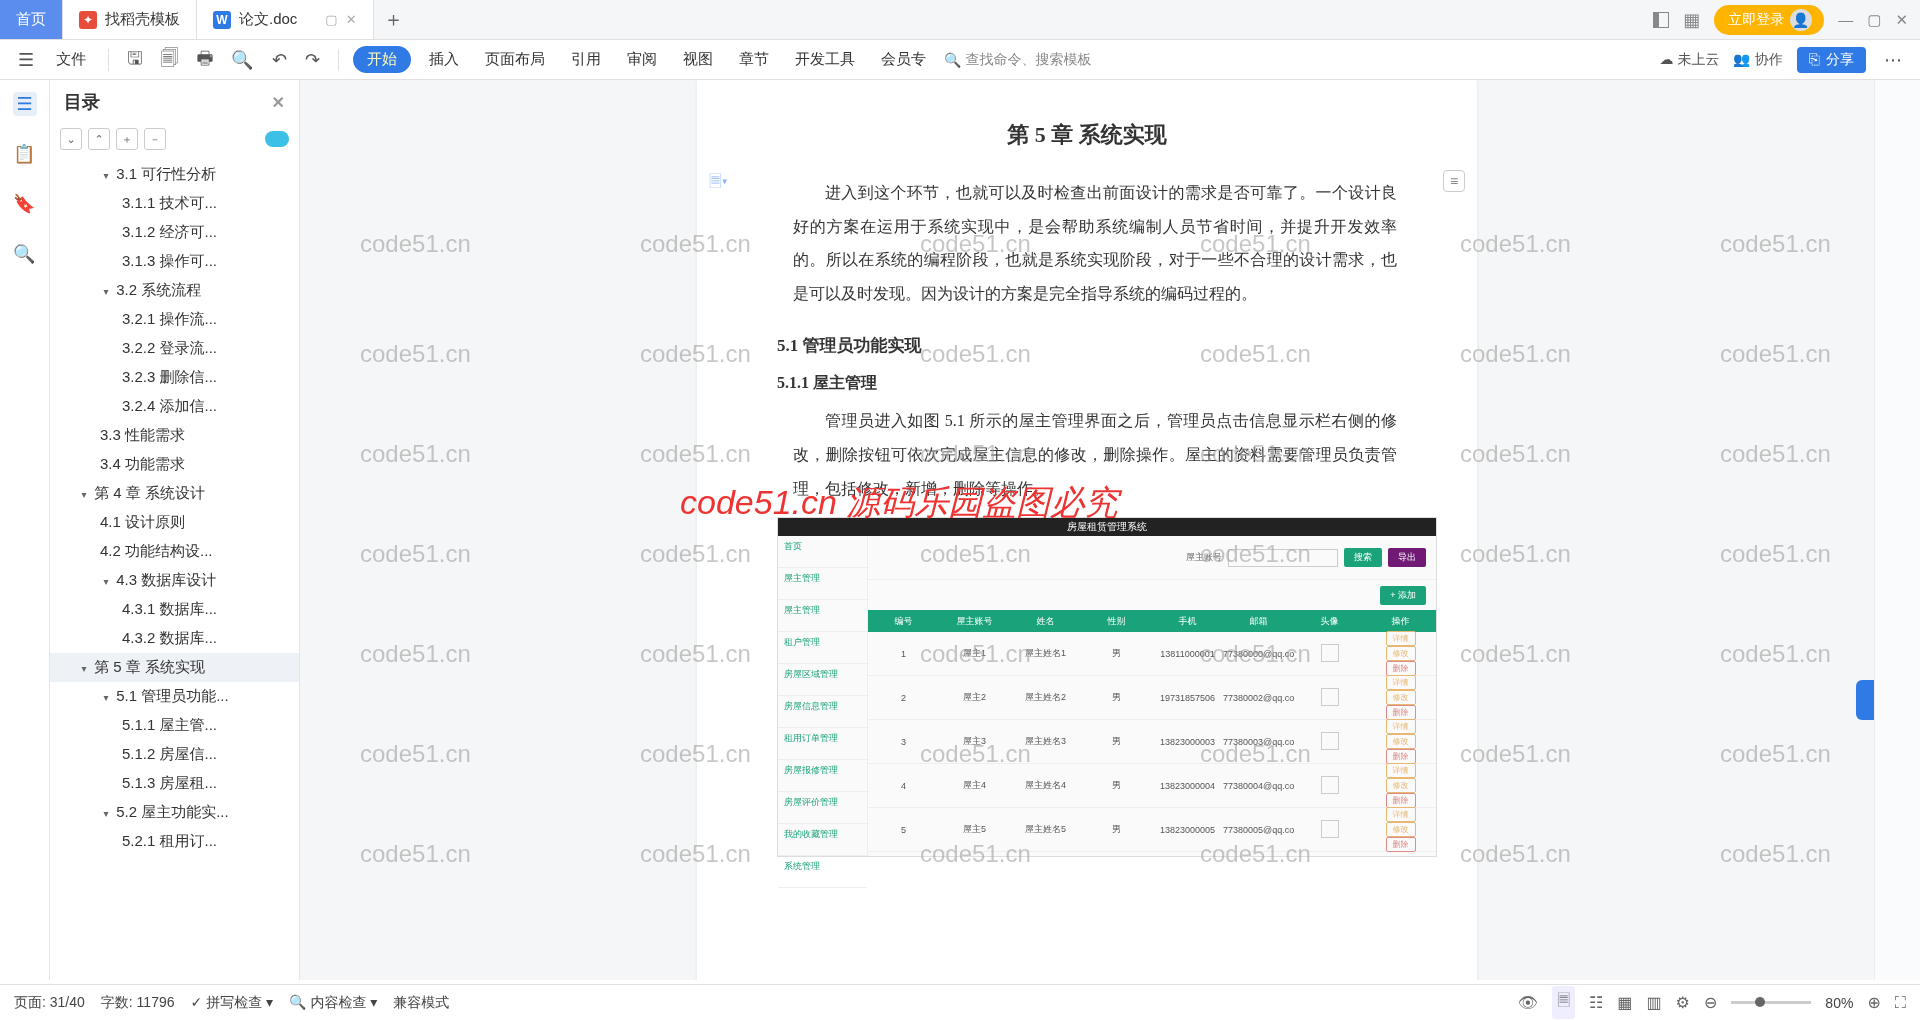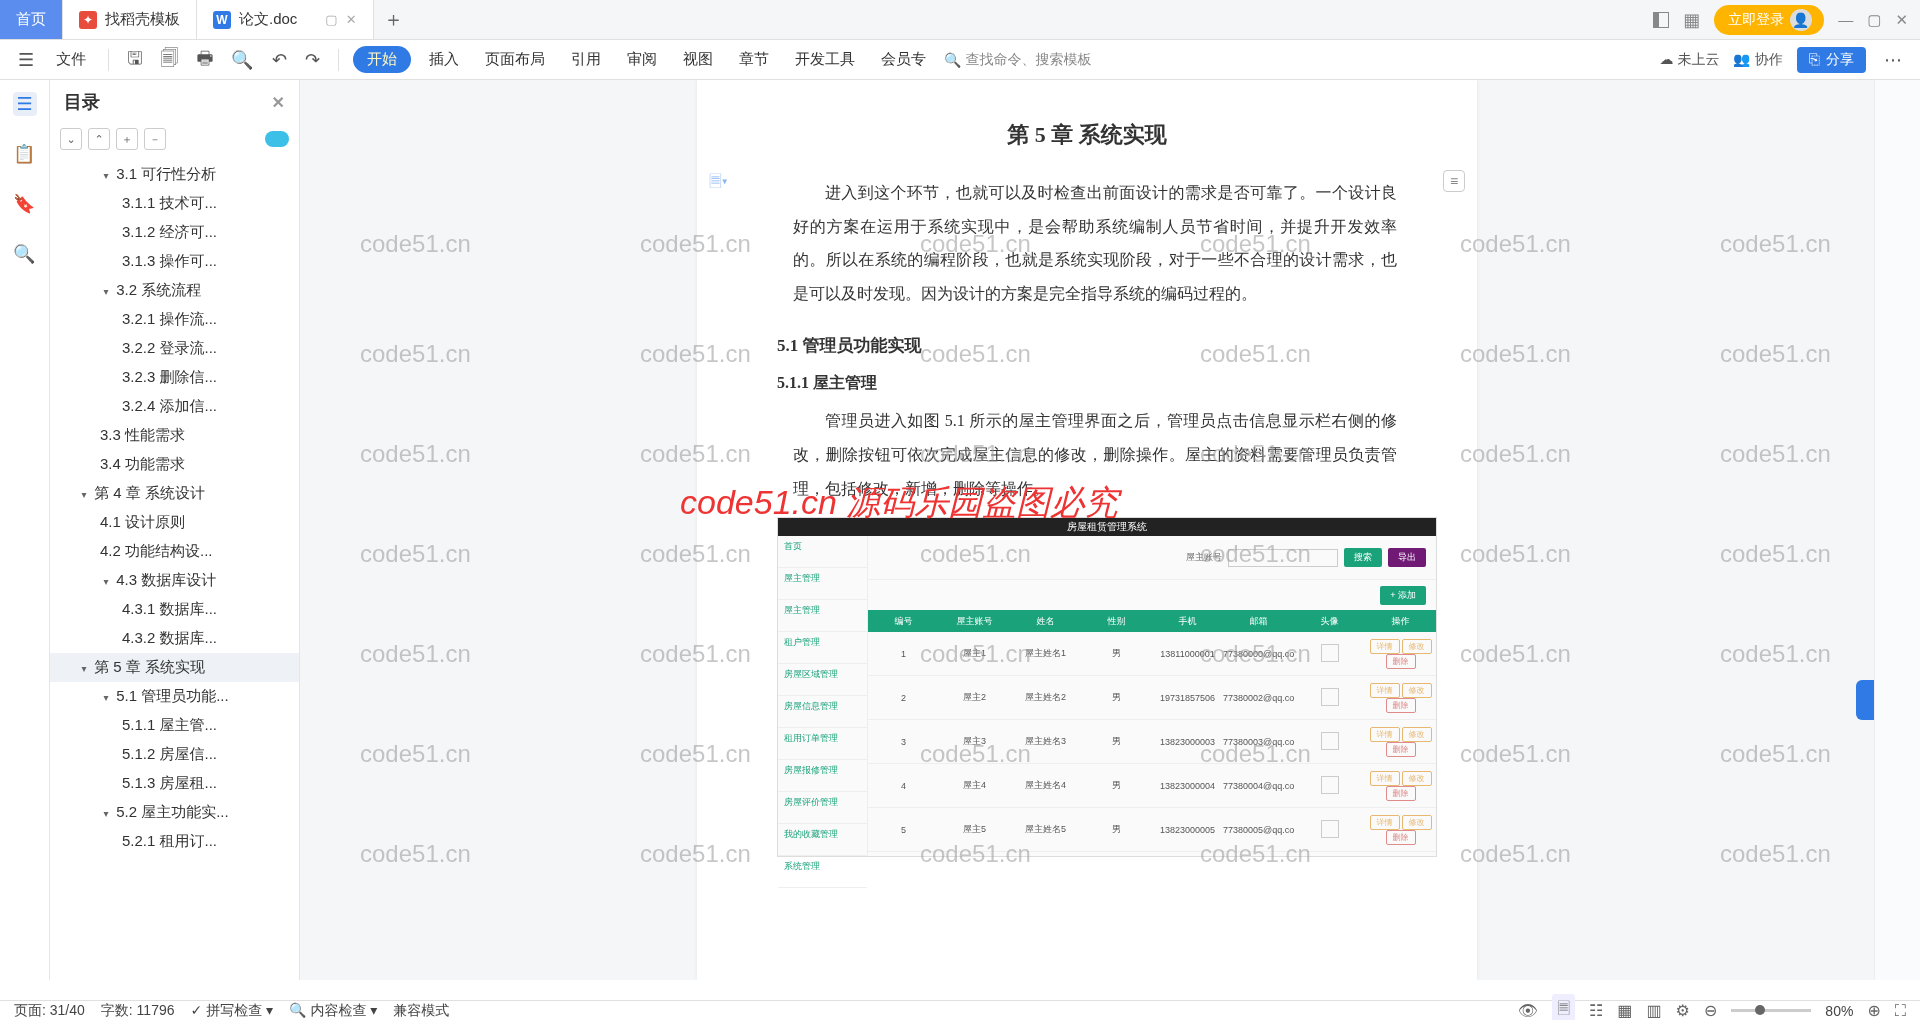--- a/index.html
+++ b/index.html
@@ -67,30 +67,30 @@
 .shot-side-row { height:32px; border-bottom:1px solid #eee; font-size:9px; color:#1aa37a; padding:4px 6px; }
 .shot-main { position:absolute; left:90px; right:0; top:18px; bottom:0; }
 .shot-filter { height:44px; border-bottom:1px solid #eee; display:flex; align-items:center; justify-content:flex-end; gap:6px; padding:0 10px; }
 .shot-inp { width:110px; height:18px; border:1px solid #ccc; font-size:9px; }
 .shot-btn { background:#1aa37a; color:#fff; font-size:9px; padding:3px 10px; border-radius:2px; }
 .shot-btn.dark { background:#701a75; }
 .shot-add { position:absolute; right:10px; top:50px; background:#1aa37a; color:#fff; font-size:9px; padding:3px 10px; border-radius:2px; }
 .shot-thead { display:flex; background:#1aa37a; color:#fff; font-size:9px; height:22px; align-items:center; margin-top:30px; }
 .shot-thead div, .shot-row div { flex:1; text-align:center; font-size:9px; overflow:hidden; }
 .shot-row { display:flex; height:44px; align-items:center; border-bottom:1px solid #eee; color:#555; }
-.mini-btn { display:inline-block; border:1px solid #e9b870; color:#e9b870; font-size:8px; padding:1px 6px; border-radius:2px; margin:0 1px; }
+.mini-btn { display:inline-block; border:1px solid #e9b870; color:#e9b870; font-size:8px; padding:1px 6px; border-radius:2px; margin:0 17px; }
 .mini-btn.r { border-color:#e08a8a; color:#e08a8a; }
 
 .right-strip { width:46px; border-left:1px solid #eee; background:#fafbfc; }
 .watermark { position:absolute; color:#999; font-size:24px; opacity:.55; pointer-events:none; font-family:Arial; }
 .wm-red { position:absolute; color:#e33; font-size:34px; font-weight:500; pointer-events:none;font-style:italic; }
 .float-tab { position:absolute; right:0; top:600px; width:18px; height:40px; background:#2f7ae5; border-radius:6px 0 0 6px; }
 
 
-.statusbar { position:absolute; left:0; right:0; bottom:0; height:20px; border-top:1px solid #e0e0e0; background:#fff; display:flex; align-items:center; padding:0 14px; gap:16px; font-size:14px; color:#444; }
+.statusbar { position:absolute; left:0; right:0; bottom:0; height:36px; border-top:1px solid #e0e0e0; background:#fff; display:flex; align-items:center; padding:0 14px; gap:16px; font-size:14px; color:#444; }
 .sb-right { margin-left:auto; display:flex; align-items:center; gap:14px; }
 .sb-ico { color:#666; font-size:16px; }
 .zoom-track { width:80px; height:3px; background:#ccc; position:relative; }
 .zoom-thumb { position:absolute; left:30%; top:-4px; width:10px; height:10px; background:#666; border-radius:50%; }
 </style>
 </head>
 <body>
 
 <div class="tabbar">
   <div class="tab home">

